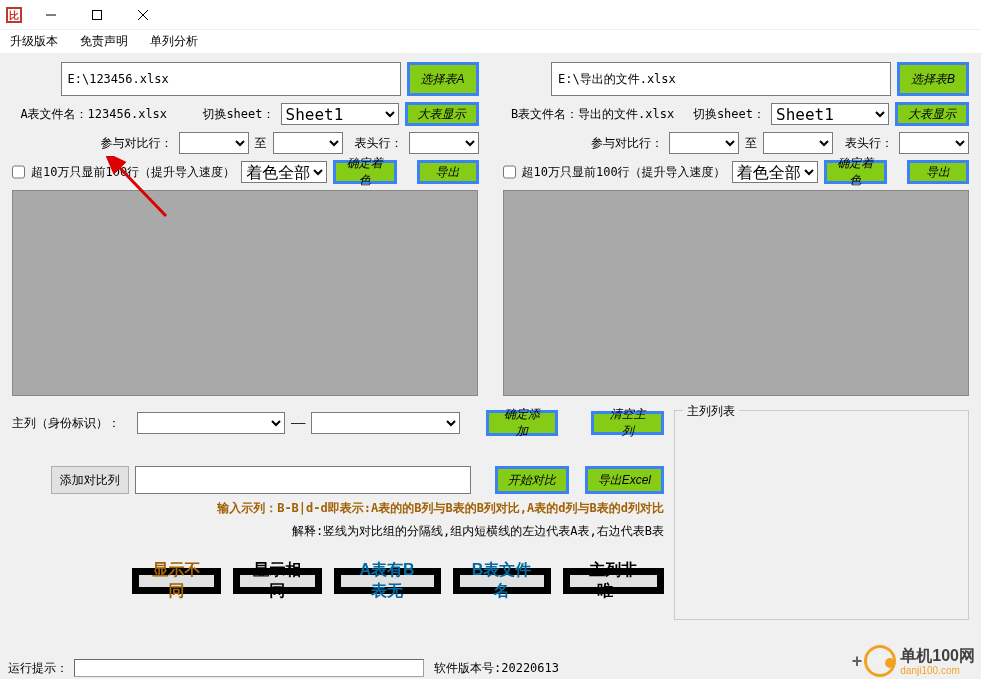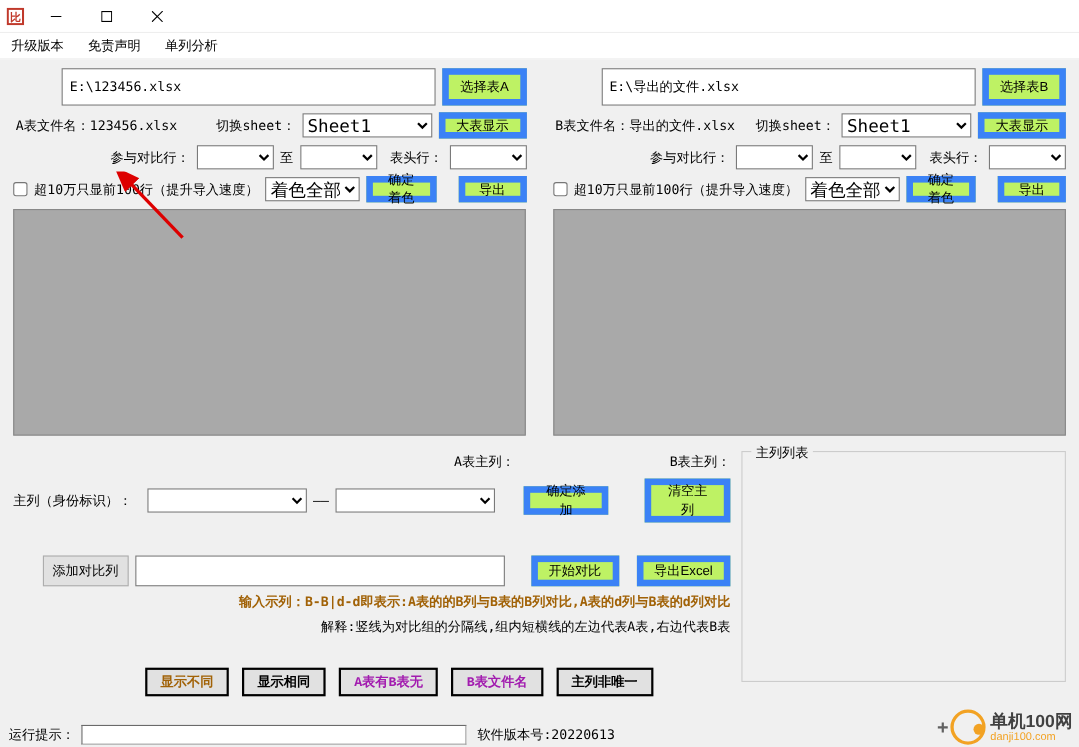--- a/index.html
+++ b/index.html
@@ -9,50 +9,50 @@
 .titlebar .title { flex: 1; font-size: 12px; }
 .titlebar .winbtns { display: flex; }
 .titlebar .winbtn { width: 46px; height: 30px; display: flex; align-items: center; justify-content: center; cursor: pointer; }
 .menubar { height: 24px; background: #fff; display: flex; align-items: center; padding: 0 6px; gap: 14px; border-bottom: 1px solid #eee; }
 .menubar .mitem { cursor: pointer; padding: 2px 4px; }
 .content { position: relative; background: #f0f0f0; height: calc(679px - 30px - 24px); padding: 8px 12px; }
 .row { display: flex; align-items: center; gap: 6px; margin-bottom: 6px; justify-content: flex-end; }
 .panel { width: 468px; }
 .panels { display: flex; gap: 24px; }
 input[type=text].path { width: 340px; height: 34px; padding: 2px 6px; font-family: SimSun, monospace; font-size: 12px; border: 1px solid #7a7a7a; background: #fff; }
-.btn { height: 24px; padding: 0 10px; background: #bef264; border: 6px solid #3b82f6; cursor: pointer; font-size: 12px; font-family: inherit; display: inline-flex; align-items: center; justify-content: center; }
+.btn { height: 24px; padding: 0 10px; background: #84cc16; border: 3px solid #3b82f6; cursor: pointer; font-size: 12px; font-family: inherit; display: inline-flex; align-items: center; justify-content: center; font-style: italic; }
 .btn.tall { height: 34px; min-width: 72px; }
 .btn.w { min-width: 62px; }
 select { height: 22px; font-size: 16px; font-family: SimSun, monospace; border: 1px solid #7a7a7a; background: #fff; }
 .sel-sheet { width: 118px; }
 .sel-small { width: 70px; }
 .sel-mid { width: 94px; }
 .lbl { font-family: SimSun, monospace; white-space: nowrap; }
 .preview { width: 466px; height: 206px; background: #a9a9a9; border: 1px solid #888; }
 .chk { width: 14px; height: 14px; }
 .bottom { margin-top: 14px; display: flex; gap: 10px; }
 .leftcol { flex: 1; }
 .rightcol { width: 295px; }
 .fieldset { border: 1px solid #ccc; position: relative; padding: 10px 16px 4px 8px; height: 210px; }
 .fieldset .legend { position: absolute; top: -8px; left: 8px; background: #f0f0f0; padding: 0 4px; font-family: SimSun, monospace; }
 .addlabel { background: #e1e1e1; border: 1px solid #adadad; height: 28px; display: inline-flex; align-items: center; padding: 0 8px; }
 .longinput { width: 336px; height: 28px; border: 1px solid #7a7a7a; background: #fff; padding: 0 4px; }
 .red { color: #a16207; font-weight: bold; }
-.bluebold { color: #a21caf; font-weight: bold; }
+.bluebold { color: #0369a1; font-weight: bold; }
 .statusbar { position: absolute; bottom: 0; left: 0; right: 0; height: 22px; background: #f0f0f0; display: flex; align-items: center; padding: 0 8px; gap: 6px; }
 .statusbox { height: 18px; background: #fff; border: 1px solid #a0a0a0; border-top-color:#6a6a6a; border-left-color:#6a6a6a; width: 350px; }
 .arrow { position: absolute; pointer-events: none; }
 .watermark { position: absolute; right: 6px; bottom: 2px; display: flex; align-items: center; gap: 4px; opacity: 0.92; }
 .watermark .circ { width: 32px; height: 32px; border: 3px solid #f39c12; border-radius: 50%; position: relative; }
 .watermark .circ::after { content: ""; position: absolute; width: 10px; height: 10px; background: #f39c12; border-radius: 50%; right: -2px; top: 10px; }
 .watermark .plus { font-size: 18px; font-weight: bold; color: #555; margin-right: -2px; }
 .watermark .txt1 { font-size: 16px; font-weight: bold; color: #333; }
 .watermark .txt2 { font-size: 10px; color: #f39c12; margin-top:-2px; }
 .dispbtns { display: flex; gap: 12px; margin-top: 28px; margin-left: 120px; align-items: center; }
-.dispbtn { height: 26px; padding: 0 12px; background: #e1e1e1; border: 2px solid #000000; cursor: pointer; font-size: 12px; font-family: Liberation Mono, monospace; display:inline-flex; align-items:center; }
+.dispbtn { height: 26px; padding: 0 12px; background: #e1e1e1; border: 7px solid #000000; cursor: pointer; font-size: 16px; font-family: Liberation Sans, sans-serif; display:inline-flex; align-items:center; }
 </style>
 </head>
 <body>
 
 <div class="titlebar">
   <span class="icon">
     <svg width="16" height="16" viewBox="0 0 16 16">
         <rect x="1" y="1" width="14" height="14" fill="#fff" stroke="#c0392b" stroke-width="2"></rect>
         <text x="3" y="12" font-size="10" fill="#c0392b" font-weight="bold">比</text>
       </svg>
@@ -141,32 +141,27 @@
         <select class="sel-mid"><option>着色全部</option></select>
         <button class="btn">确定着色</button>
         <button class="btn w" style="margin-left:14px">导出</button>
       </div>
       <div class="preview"></div>
     </div>
   </div>
 
   <div class="bottom">
     <div class="leftcol">
-      <div class="row" style="margin-top:2px">
-        <span style="width:128px"></span>
-        <span class="lbl" style="width:190px">A表主列：</span>
-        <span class="lbl">B表主列：</span>
-      </div>
       <div class="row">
         <span class="lbl" style="width:122px">主列（身份标识）：</span>
         <select style="width:152px"><option></option></select>
         <span class="lbl">——</span>
         <select style="width:152px"><option></option></select>
         <button class="btn" style="height:26px;margin-left:20px;min-width:66px">确定添加</button>
-        <button class="btn" style="height:40px;margin-left:27px;min-width:66px">清空主列</button>
+        <button class="btn" style="height:24px;margin-left:27px;min-width:66px">清空主列</button>
       </div>
 
       <div class="row" style="margin-top:30px">
         <span class="addlabel">添加对比列</span>
         <input type="text" class="longinput" style="">
         <button class="btn" style="height:28px;margin-left:18px;min-width:70px">开始对比</button>
         <button class="btn" style="height:28px;margin-left:10px;min-width:76px">导出Excel</button>
       </div>
       <div class="row" style="margin-left:90px;margin-top:4px">
         <span class="lbl red">输入示列：B-B|d-d即表示:A表的的B列与B表的B列对比,A表的d列与B表的d列对比</span>

